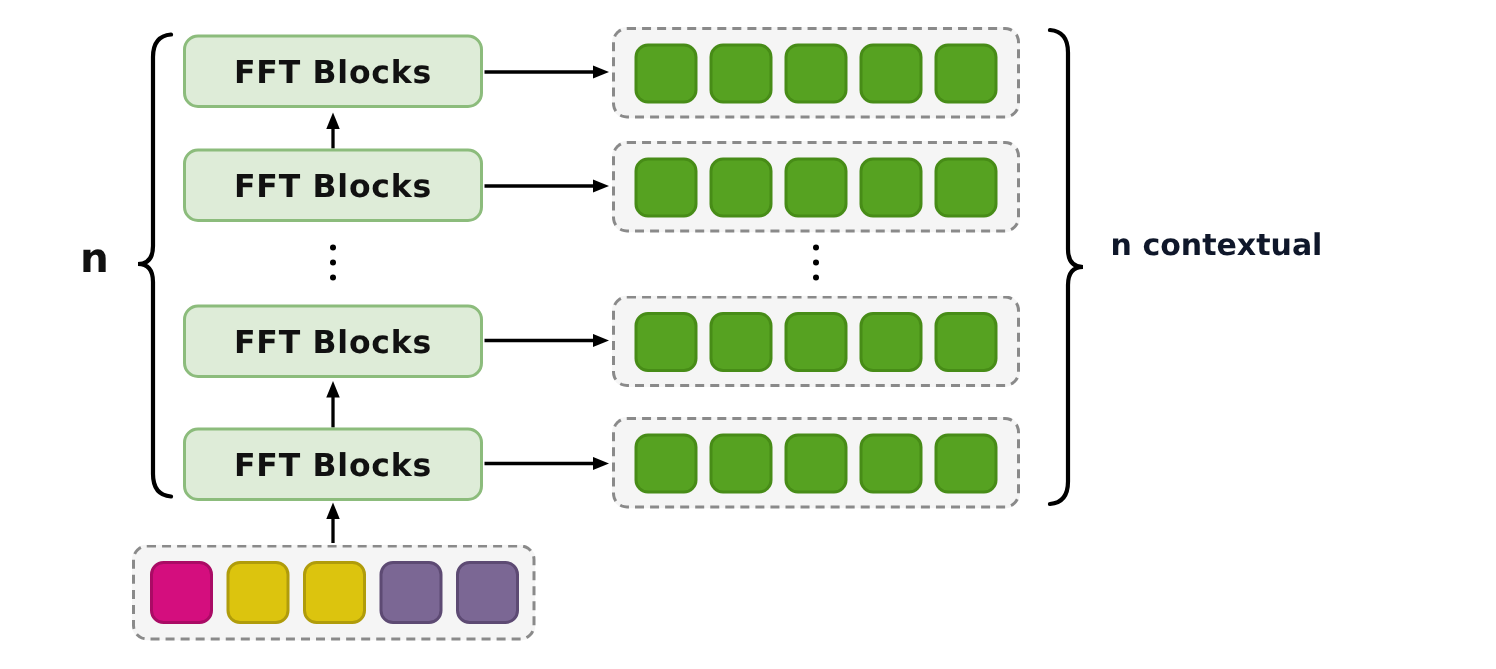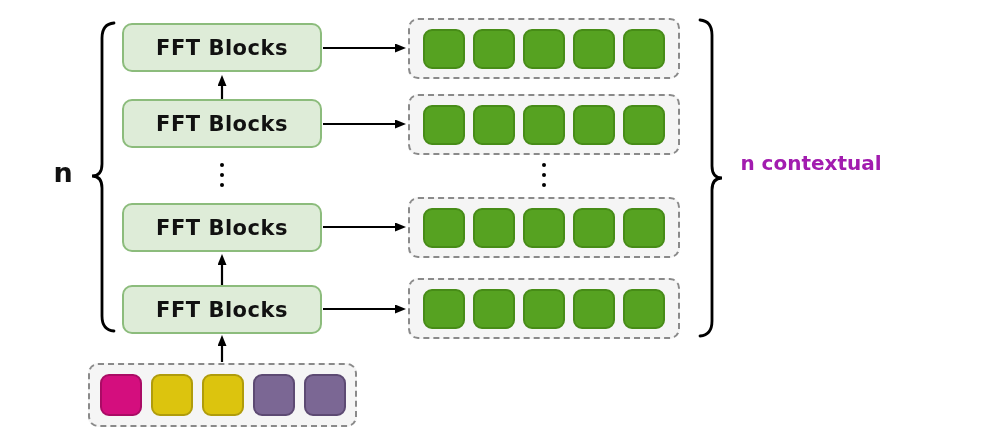--- a/index.html
+++ b/index.html
@@ -100,21 +100,21 @@
   }
   #annotation {
     position: absolute;
     left: 695px;
     top: 150px;
     width: 232px;
     text-align: center;
     font-weight: bold;
     font-size: 20px;
     line-height: 27px;
-    color: #a21caf;
+    color: #0f172a;
     z-index: 2;
   }
   .stroke-line {
     stroke: #000000;
     fill: none;
     stroke-width: 2.2;
   }
   .stroke-brace {
     stroke: #000000;
     fill: none;

